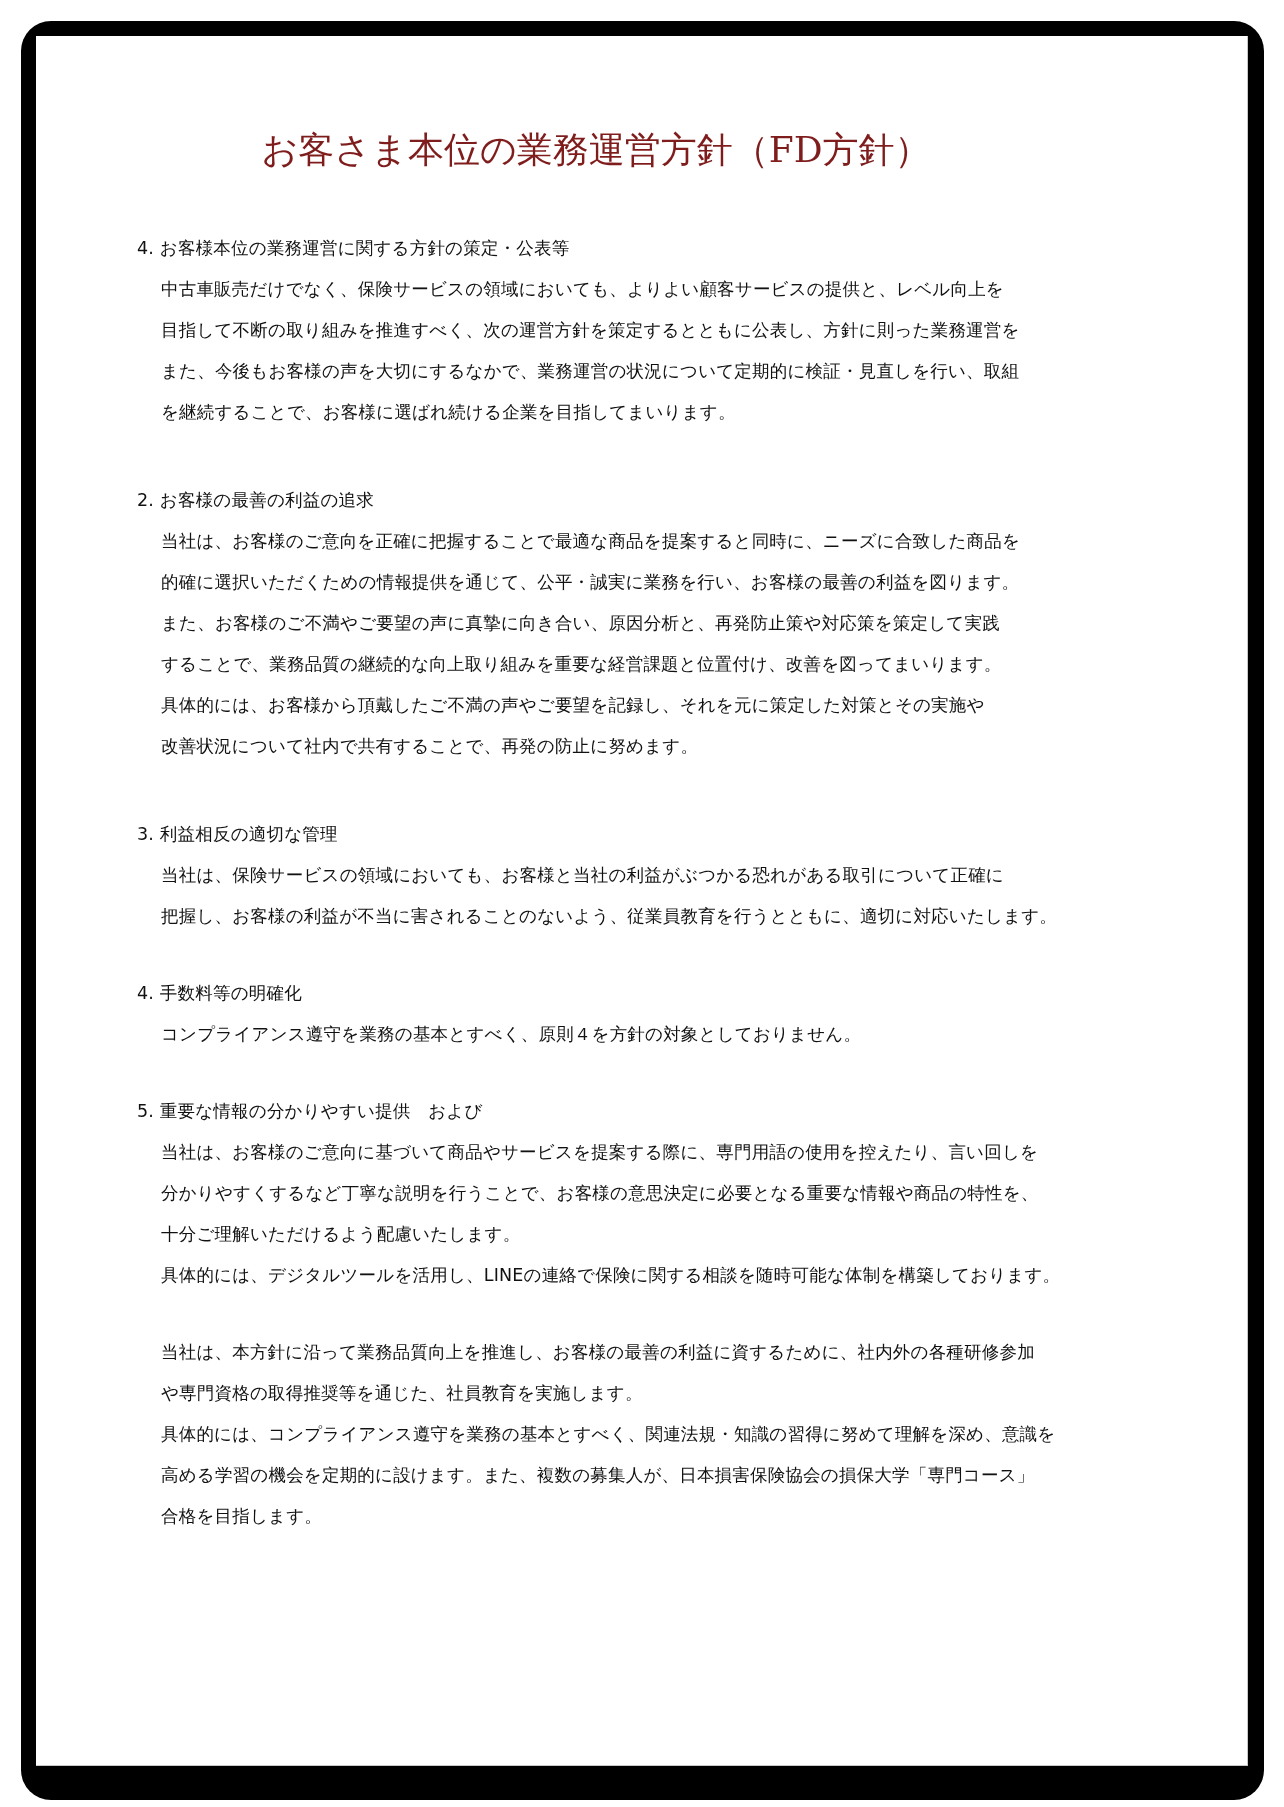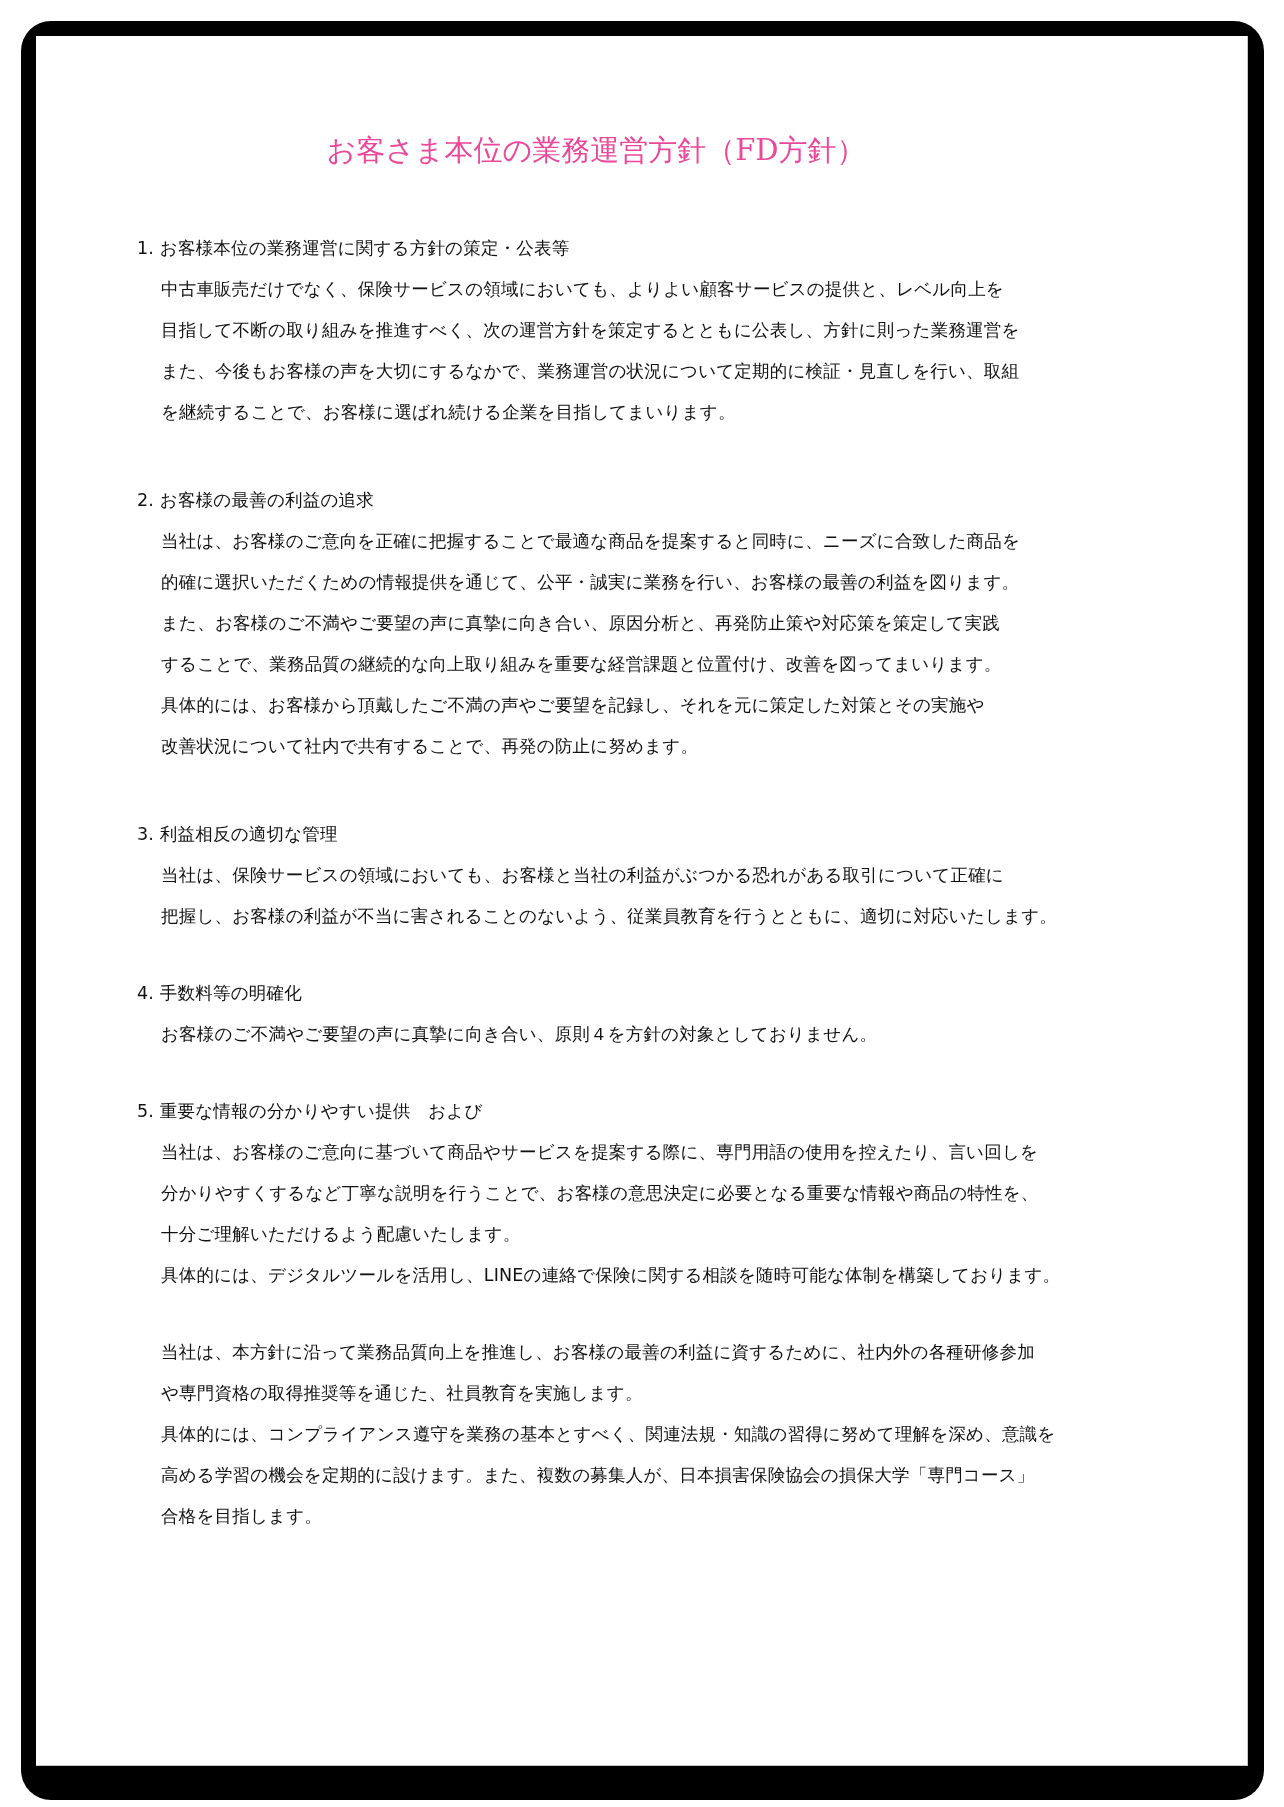--- a/index.html
+++ b/index.html
@@ -10,22 +10,22 @@
   .frame {
     position: absolute; left: 21px; top: 21px; width: 1243px; height: 1779px;
     background: #000000; border-radius: 30px;
   }
   .panel {
     position: absolute; left: 36px; top: 36px; width: 1211px; height: 1729px;
     background: #ffffff; border-right: 1px solid #c8c8c8; border-bottom: 1px solid #c8c8c8;
   }
   .title {
     position: absolute; left: 0; width: 1192px; top: 128px; text-align: center;
-    font-family: "DejaVu Serif", "Liberation Serif", serif; font-size: 29px; line-height: 44px;
-    color: #ec4899; letter-spacing: 0px;
+    font-family: "DejaVu Serif", "Liberation Serif", serif; font-size: 36px; line-height: 44px;
+    color: #7f1d1d; letter-spacing: 0px;
   }
   .content { position: absolute; left: 137px; top: 228px; width: 1060px; }
   .section { margin: 0; }
   .heading, .line {
     font-size: 17.5px; line-height: 41px; height: 41px; white-space: nowrap; letter-spacing: 0.2px;
   }
   .heading { padding-left: 0; }
   .line { padding-left: 24px; }
   .gap-large { height: 47px; }
   .gap-mid { height: 36px; }
@@ -35,21 +35,21 @@
 <body>
 
 <div class="frame"></div>
 <div class="panel"></div>
 
 <h1 class="title" style="margin:0;font-weight:normal;">お客さま本位の業務運営方針（FD方針）</h1>
 
 <div class="content">
 
   <div class="section">
-    <div class="heading">1. お客様本位の業務運営に関する方針の策定・公表等</div>
+    <div class="heading">4. お客様本位の業務運営に関する方針の策定・公表等</div>
     <div class="line">中古車販売だけでなく、保険サービスの領域においても、よりよい顧客サービスの提供と、レベル向上を</div>
     <div class="line">目指して不断の取り組みを推進すべく、次の運営方針を策定するとともに公表し、方針に則った業務運営を</div>
     <div class="line">また、今後もお客様の声を大切にするなかで、業務運営の状況について定期的に検証・見直しを行い、取組</div>
     <div class="line">を継続することで、お客様に選ばれ続ける企業を目指してまいります。</div>
   </div>
   <div class="gap-large"></div>
 
   <div class="section">
     <div class="heading">2. お客様の最善の利益の追求</div>
     <div class="line">当社は、お客様のご意向を正確に把握することで最適な商品を提案すると同時に、ニーズに合致した商品を</div>
@@ -63,21 +63,21 @@
 
   <div class="section">
     <div class="heading">3. 利益相反の適切な管理</div>
     <div class="line">当社は、保険サービスの領域においても、お客様と当社の利益がぶつかる恐れがある取引について正確に</div>
     <div class="line">把握し、お客様の利益が不当に害されることのないよう、従業員教育を行うとともに、適切に対応いたします。</div>
   </div>
   <div class="gap-mid"></div>
 
   <div class="section">
     <div class="heading">4. 手数料等の明確化</div>
-    <div class="line">お客様のご不満やご要望の声に真摯に向き合い、原則４を方針の対象としておりません。</div>
+    <div class="line">コンプライアンス遵守を業務の基本とすべく、原則４を方針の対象としておりません。</div>
   </div>
   <div class="gap-mid"></div>
 
   <div class="section">
     <div class="heading">5. 重要な情報の分かりやすい提供　および</div>
     <div class="line">当社は、お客様のご意向に基づいて商品やサービスを提案する際に、専門用語の使用を控えたり、言い回しを</div>
     <div class="line">分かりやすくするなど丁寧な説明を行うことで、お客様の意思決定に必要となる重要な情報や商品の特性を、</div>
     <div class="line">十分ご理解いただけるよう配慮いたします。</div>
     <div class="line">具体的には、デジタルツールを活用し、LINEの連絡で保険に関する相談を随時可能な体制を構築しております。</div>
   </div>

